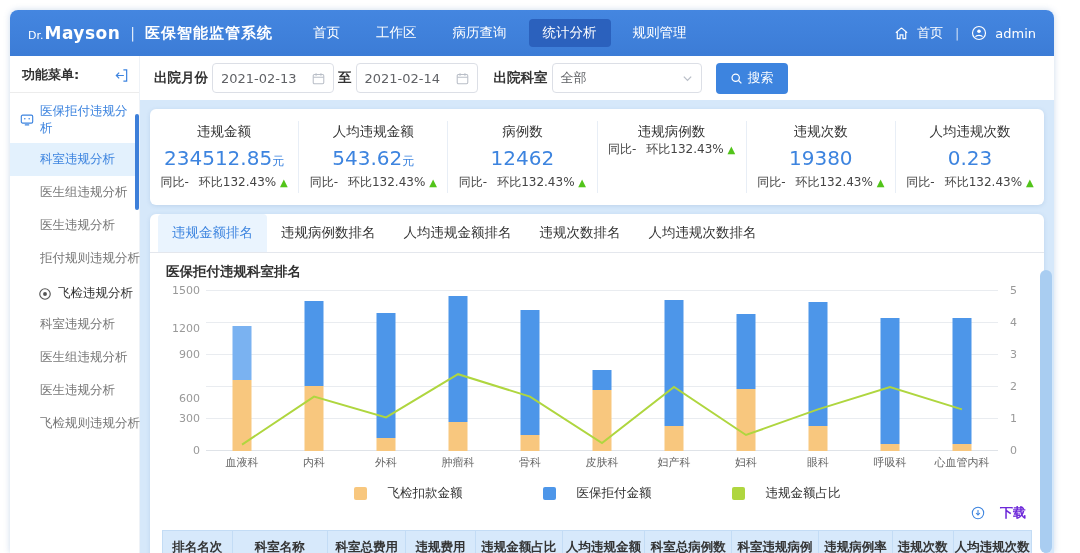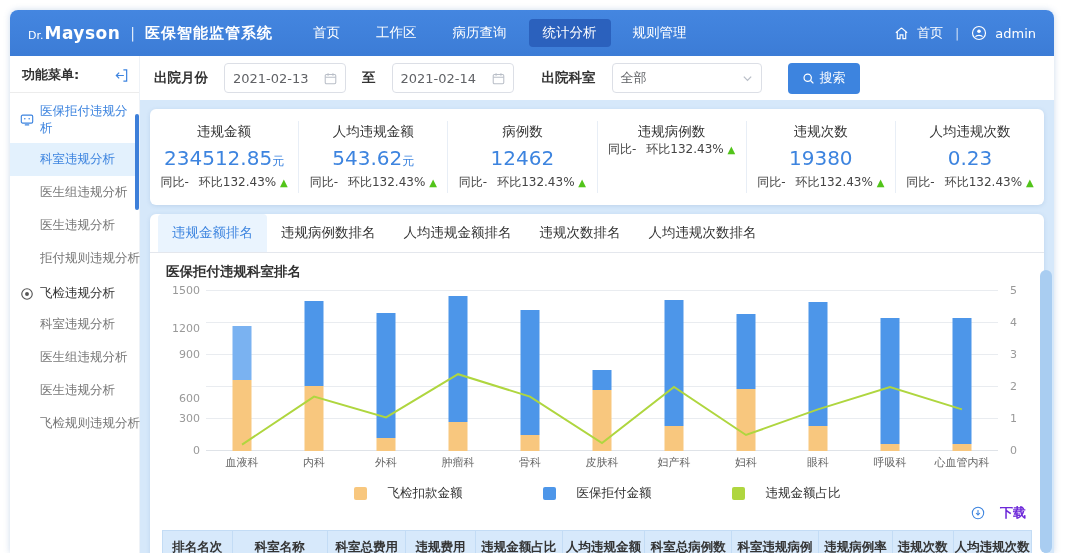--- a/index.html
+++ b/index.html
@@ -21,29 +21,29 @@
   .nav-item.active { background:#2b61bd; }
   .hdr-right { margin-left:auto; display:flex; align-items:center; gap:8px; font-size:13px; }
   .hdr-right .sep { opacity:.7; margin:0 4px; }
   .icn { display:inline-flex; vertical-align:middle; }
 
   
   .body-row { display:flex; height:497px; }
   aside { width:130px; background:#fff; position:relative; flex:none; border-right:1px solid #eef2f7; }
   .sb-head { display:flex; align-items:center; justify-content:space-between; padding:10px 10px 8px 12px;
     font-size:13px; font-weight:bold; color:#333; border-bottom:1px solid #ececec; }
-  .sb-group-title { display:flex; align-items:center; gap:6px; padding:10px 6px 6px 10px; font-size:12.5px; }
+  .sb-group-title { display:flex; align-items:center; gap:6px; padding:10px 6px 6px 10px; font-size:12.5px;justify-content:flex-end; }
   .sb-group-title.blue { color:#3d84df; }
   .sb-group-title.dark { color:#333; }
   .sb-item { font-size:12.5px; color:#777; padding:8px 4px 8px 30px; cursor:pointer; white-space:nowrap; }
   .sb-item.active { background:#e3f1fd; color:#3d84df; }
   .sb-thumb { position:absolute; right:0; top:58px; width:4px; height:96px; background:#3d7fd9; border-radius:2px; }
 
   main { flex:1; background:#d6e8fa; position:relative; overflow:hidden; }
-  .filter-bar { background:#fff; height:44px; display:flex; align-items:center; gap:16px; padding:0 14px; }
+  .filter-bar { background:#fff; height:44px; display:flex; align-items:center; gap:4px; padding:0 14px; }
   .flabel { font-size:13.5px; font-weight:bold; color:#333; white-space:nowrap; }
   .finput { height:30px; border:1px solid #dcdfe6; border-radius:4px; background:#fff; display:flex;
     align-items:center; font-size:13px; color:#606266; padding:0 8px; }
   .date-box { width:122px; justify-content:space-between; }
   .sel-box { width:150px; justify-content:space-between; }
   .btn-search { height:31px; background:#3d84df; color:#fff; border:none; border-radius:4px; font-size:13px;
     display:flex; align-items:center; gap:5px; padding:0 14px; margin-left:10px; cursor:pointer;
     font-family:inherit; }
 
   

